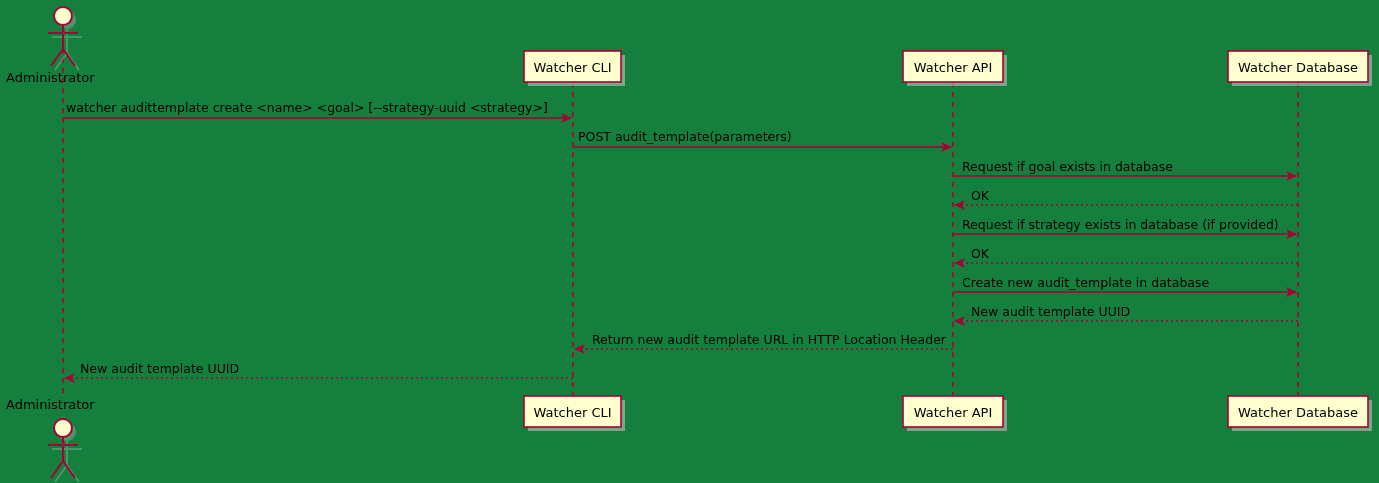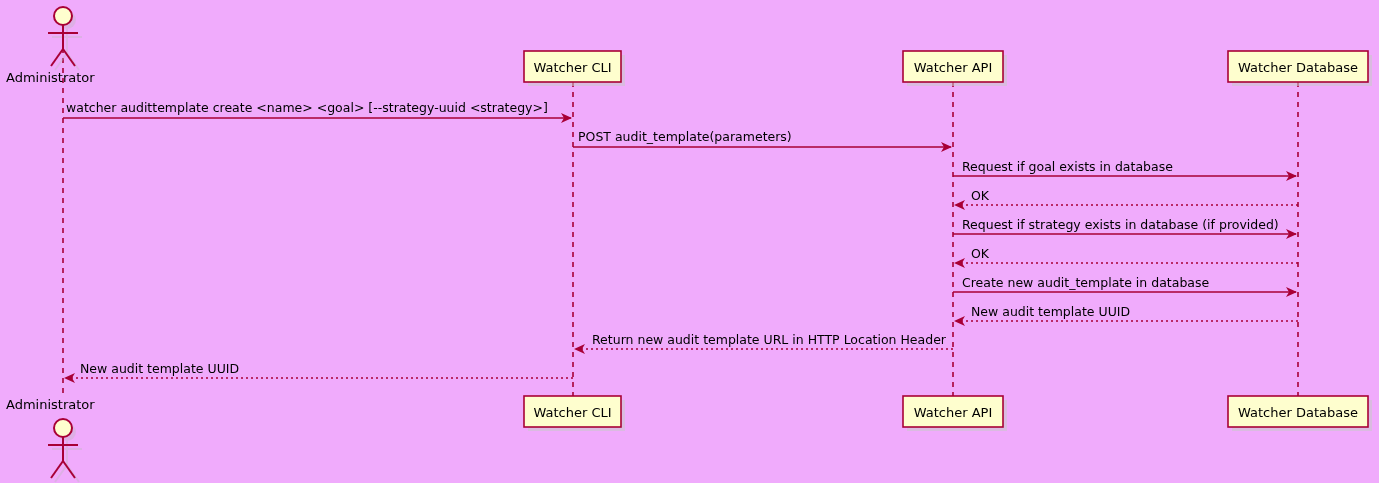--- a/index.html
+++ b/index.html
@@ -7,21 +7,21 @@
     padding: 0;
     background: #FFFFFF;
   }
   body {
     font-family: "DejaVu Sans", sans-serif;
   }
   #diagram-root {
     position: relative;
     width: 1379px;
     height: 483px;
-    background: #f0abfc;
+    background: #15803d;
     overflow: hidden;
   }
   #diagram-svg {
     position: absolute;
     left: 0;
     top: 0;
   }
   .uml-text {
     font-family: "DejaVu Sans", sans-serif;
     font-size: 12.5px;

